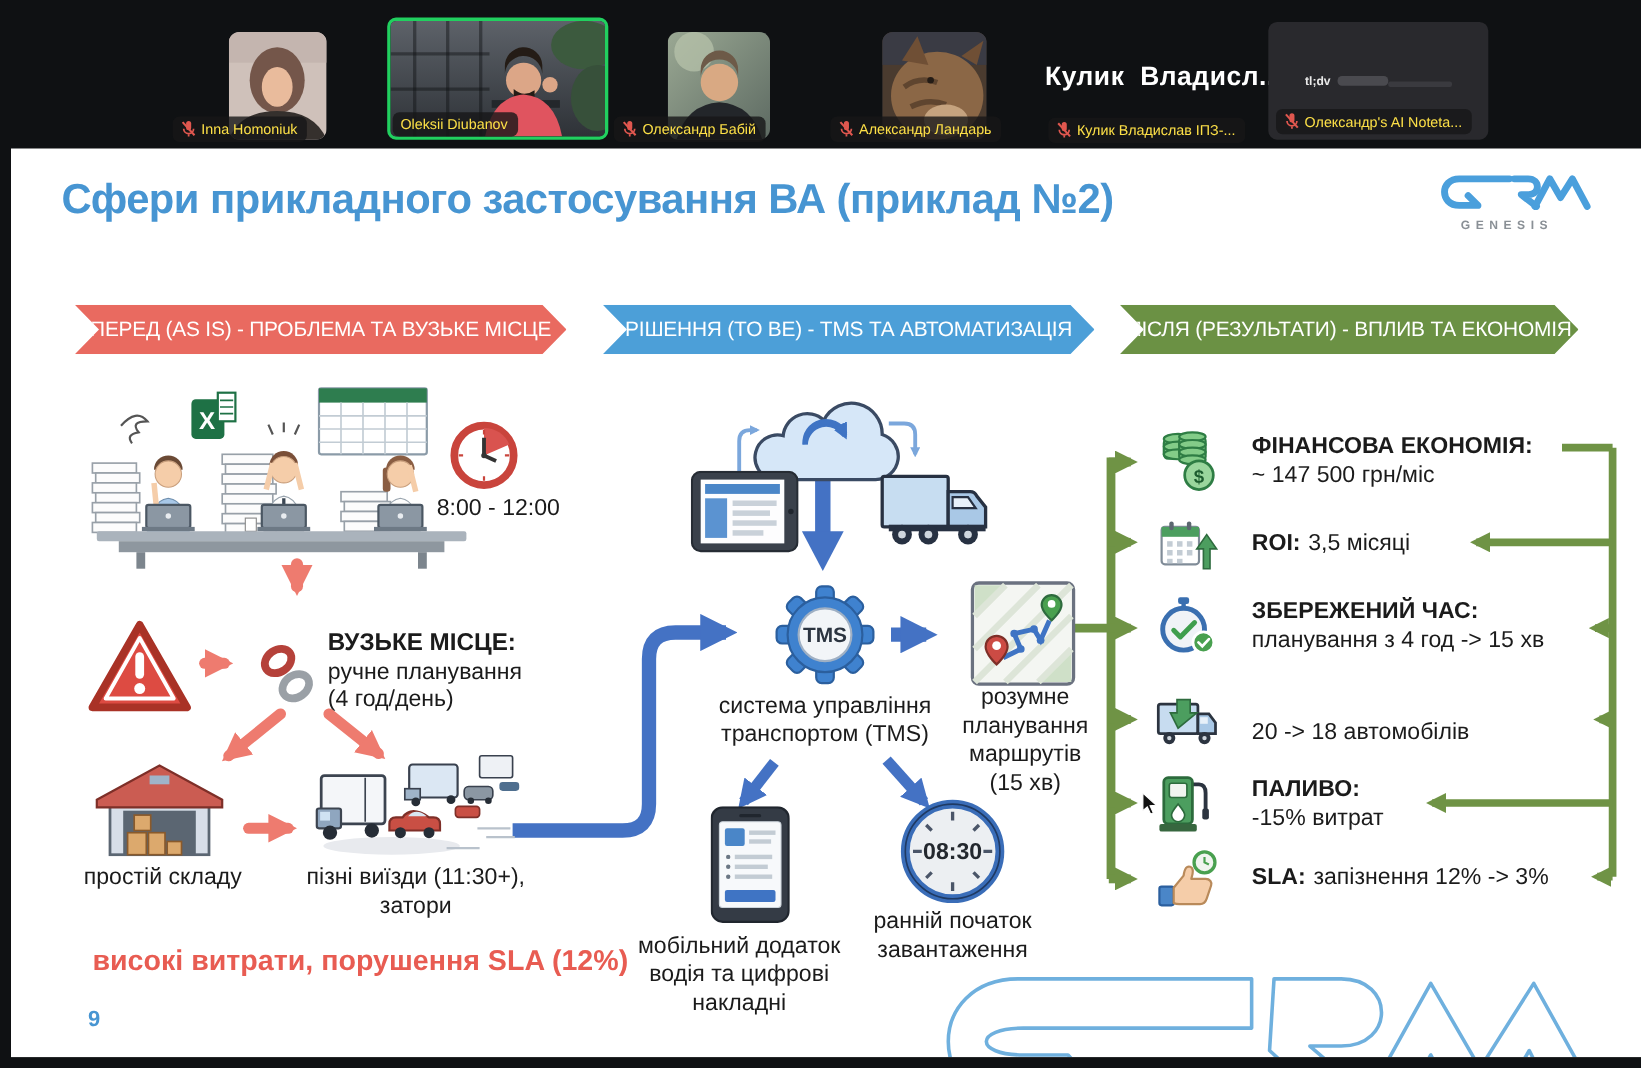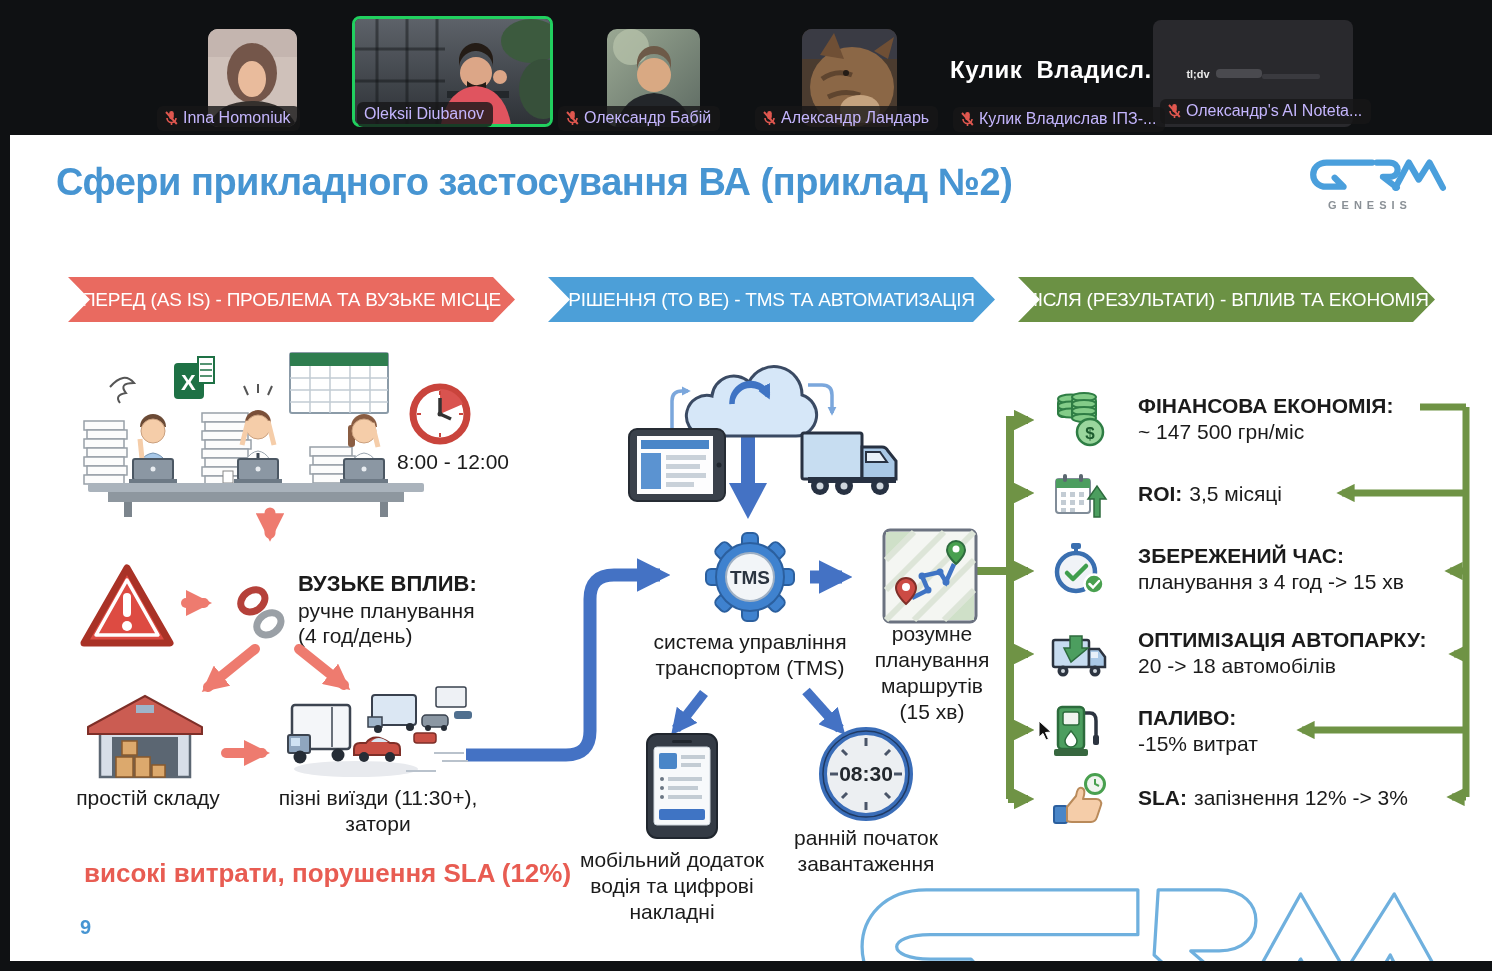--- a/index.html
+++ b/index.html
@@ -2,21 +2,21 @@
 <html><head>
 <meta charset="utf-8">
 <style>
   html,body{margin:0;padding:0}
   body{width:1492px;height:971px;position:relative;background:#0f1113;
        font-family:"Liberation Sans",sans-serif;overflow:hidden}
   .abs{position:absolute}
   .tile{position:absolute;border-radius:10px;overflow:hidden;background:#202226}
   .badge{position:absolute;display:flex;align-items:center;gap:5px;
          background:rgba(22,22,24,.8);border-radius:6px;padding:3px 9px 4px 7px;
-         color:#c4b5fd;font-size:16px;white-space:nowrap;z-index:6}
+         color:#fde047;font-size:13px;white-space:nowrap;z-index:6}
   #slide{position:absolute;left:10px;top:135px;width:1482px;height:826px;
          background:#ffffff;overflow:hidden}
   #slide-title{position:absolute;left:46px;top:26px;font-size:38px;font-weight:700;
          color:#4795d2;letter-spacing:-.5px;white-space:nowrap}
   .banner{position:absolute;top:142px;height:45px;color:#fff;font-size:19px;
          display:flex;align-items:center;justify-content:center;white-space:nowrap;
          letter-spacing:-.2px;
          clip-path:polygon(0 0,calc(100% - 22px) 0,100% 50%,calc(100% - 22px) 100%,0 100%,22px 50%)}
   .t{position:absolute;font-size:21px;line-height:25px;color:#1b1b1b}
   .b{font-weight:700}
@@ -358,21 +358,21 @@
     <circle cx="49" cy="65" r="5" fill="#fff"></circle>
   </svg>
 
   <svg class="ic" style="left:220px;top:446px" width="64" height="70" viewBox="0 0 64 70">
     <g transform="rotate(-35 32 33)" fill="none">
       <ellipse cx="32" cy="17" rx="13" ry="10" stroke="#b5413a" stroke-width="7"></ellipse>
       <ellipse cx="32" cy="45" rx="13" ry="10" stroke="#9aa0a6" stroke-width="7"></ellipse>
     </g>
   </svg>
 
-  <div class="t b" style="left:288px;top:436px;font-size:22px">ВУЗЬКЕ ВПЛИВ:</div>
+  <div class="t b" style="left:288px;top:436px;font-size:22px">ВУЗЬКЕ МІСЦЕ:</div>
   <div class="t" style="left:288px;top:463px">ручне планування</div>
   <div class="t" style="left:288px;top:488px">(4 год/день)</div>
 
   <svg class="ic" style="left:76px;top:558px" width="118" height="88" viewBox="0 0 118 88">
     <rect x="14" y="38" width="90" height="46" fill="#d7dee8" stroke="#5b6672" stroke-width="2.5"></rect>
     <rect x="26" y="44" width="66" height="40" fill="#5b6672"></rect>
     <g fill="#dca96d" stroke="#8a5a2b" stroke-width="1.5">
       <rect x="30" y="64" width="17" height="20"></rect>
         <rect x="49" y="64" width="15" height="20"></rect>
         <rect x="66" y="72" width="13" height="12"></rect>
@@ -610,21 +610,20 @@
   <svg class="ic" style="left:1040px;top:490px" width="58" height="58" viewBox="0 0 58 58">
     <rect x="3" y="15" width="36" height="27" rx="2" fill="#c7dcf0" stroke="#2c3440" stroke-width="2.5"></rect>
     <path d="M39,24 h10 l6,8 v10 h-16 z" fill="#a9c8e6" stroke="#2c3440" stroke-width="2.5"></path>
     <rect x="41" y="27" width="7" height="6" fill="#e7f0f9"></rect>
     <path d="M14,25 h6 V13 h12 v12 h6 L21,39 Z" transform="translate(0,-2)" fill="#4c9e5f" stroke="#2e6b3e" stroke-width="1.5"></path>
     <circle cx="13" cy="46" r="5.5" fill="#2c3440"></circle>
       <circle cx="13" cy="46" r="2" fill="#cfd6dd"></circle>
     <circle cx="45" cy="46" r="5.5" fill="#2c3440"></circle>
       <circle cx="45" cy="46" r="2" fill="#cfd6dd"></circle>
   </svg>
-  <div class="t b" style="left:1128px;top:492px">ОПТИМІЗАЦІЯ АВТОПАРКУ:</div>
   <div class="t" style="left:1128px;top:518px">20 -&gt; 18 автомобілів</div>
 
   <svg class="ic" style="left:1040px;top:566px" width="58" height="58" viewBox="0 0 58 58">
     <path d="M34,12 h6 q6,0 6,8 v16" fill="none" stroke="#2c3440" stroke-width="3.5"></path>
     <rect x="43" y="34" width="6" height="10" rx="2" fill="#2c3440"></rect>
     <rect x="8" y="6" width="26" height="42" rx="4" fill="#4c9e5f" stroke="#2c6b3c" stroke-width="2.5"></rect>
     <rect x="13" y="11" width="16" height="13" rx="2" fill="#f0f4ef" stroke="#2c6b3c" stroke-width="1.5"></rect>
     <path d="M21,30 c-4,5 -6,7 -6,10 a6,6 0 0 0 12,0 c0,-3 -2,-5 -6,-10 z" fill="#fff" stroke="#2c6b3c" stroke-width="1.5"></path>
     <rect x="4" y="48" width="34" height="7" rx="2" fill="#37673f"></rect>
   </svg>

